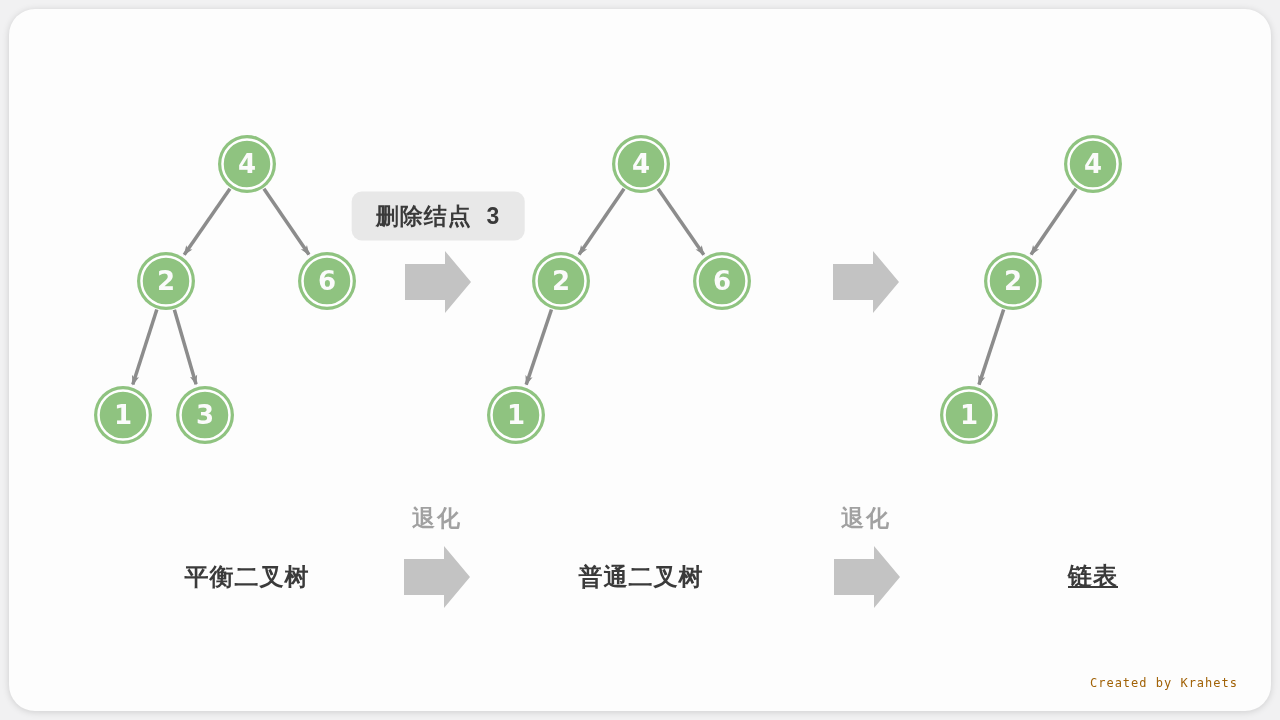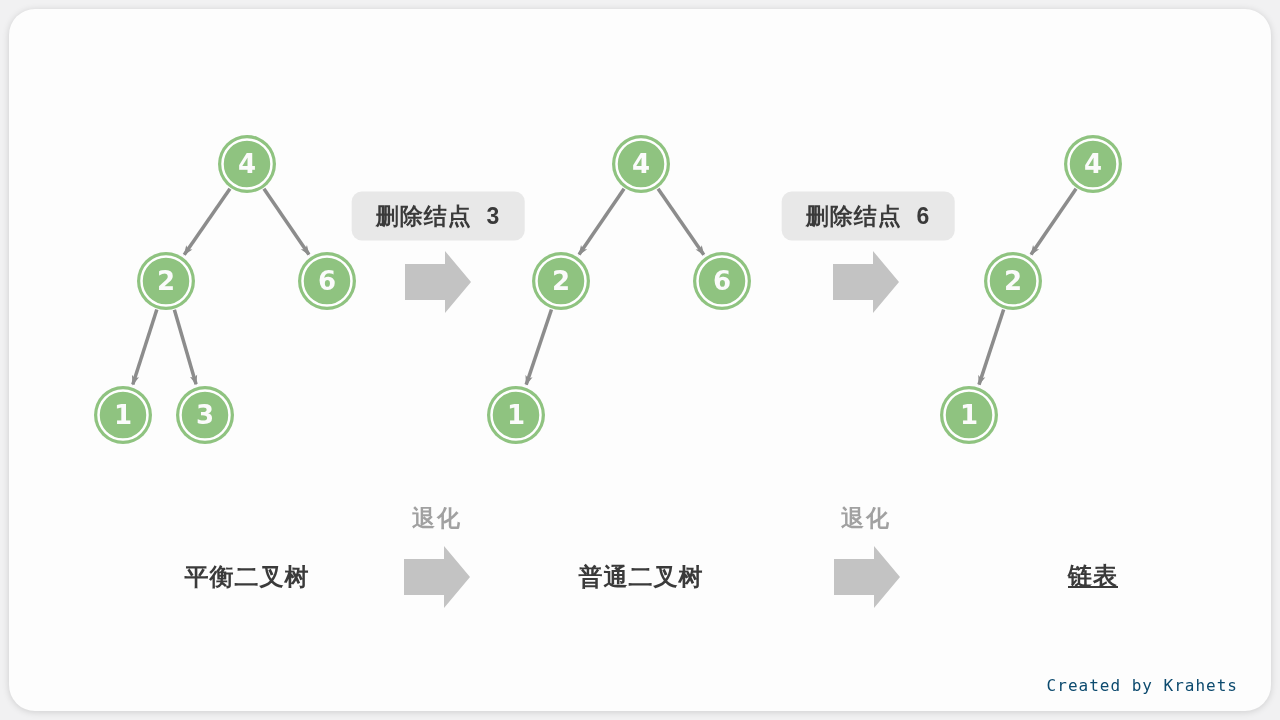--- a/index.html
+++ b/index.html
@@ -35,23 +35,23 @@
   }
   .stage {
     position: absolute; z-index: 3;
     transform: translate(-50%, -50%);
     color: #3a3a3a; font-weight: bold; font-size: 24px;
     letter-spacing: 1px; white-space: nowrap;
   }
   .watermark {
     position: absolute; z-index: 3;
     right: 42px; top: 676px;
-    color: #0c4a6e;
+    color: #a16207;
     font-family: "DejaVu Sans Mono", "Liberation Mono", monospace;
-    font-size: 16px; letter-spacing: 1px;
+    font-size: 12px; letter-spacing: 1px;
   }
 </style>
 </head>
 <body>
 
 <div class="page">
   <div class="card"></div>
 
   <svg id="diagram-svg" width="1280" height="720" viewBox="0 0 1280 720">
       <defs>
@@ -134,21 +134,20 @@
           <text x="969" y="424" text-anchor="middle" font-size="26" font-weight="bold" fill="#fbfbfb" font-family="&quot;DejaVu Sans&quot;, sans-serif">1</text>
         </g>
       </g>
       <path d="M 405 264 h 40 v -13 L 471 282 L 445 313 v -13 h -40 Z" fill="#c3c3c3"></path>
       <path d="M 833 264 h 40 v -13 L 899 282 L 873 313 v -13 h -40 Z" fill="#c3c3c3"></path>
       <path d="M 404 559 h 40 v -13 L 470 577 L 444 608 v -13 h -40 Z" fill="#c3c3c3"></path>
       <path d="M 834 559 h 40 v -13 L 900 577 L 874 608 v -13 h -40 Z" fill="#c3c3c3"></path>
     </svg>
 
   <div class="badge" id="badge-0" style="left: 438px; top: 216px;">删除结点  3</div>
-  <div class="badge" id="badge-1" style="left: 868px; top: 216px;">删除结点  6</div>
 
   <div class="degrade" id="degrade-0" style="left: 437px; top: 518px;">退化</div>
   <div class="degrade" id="degrade-1" style="left: 866px; top: 518px;">退化</div>
 
   <div class="stage" id="stage-0" style="left: 247px; top: 577px;">平衡二叉树</div>
   <div class="stage" id="stage-1" style="left: 641px; top: 577px;">普通二叉树</div>
   <div class="stage" id="stage-2" style="left: 1093px; top: 576px; text-decoration: underline;">链表</div>
 
   <div class="watermark">Created by Krahets</div>
 </div>

